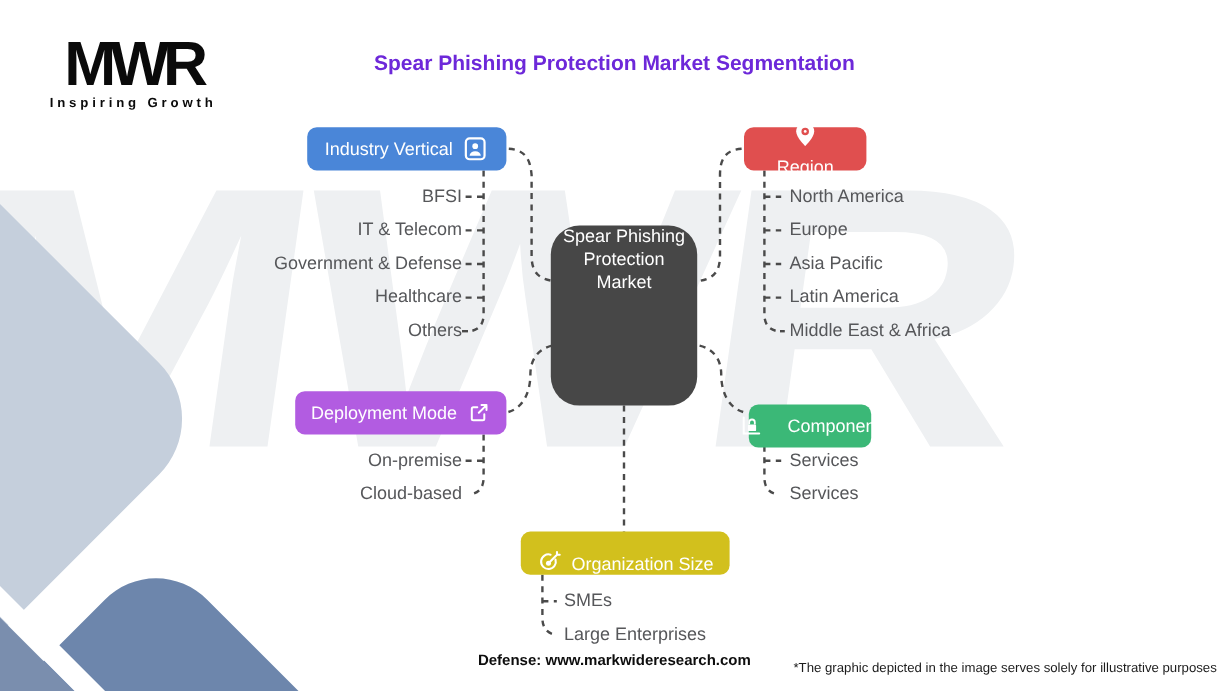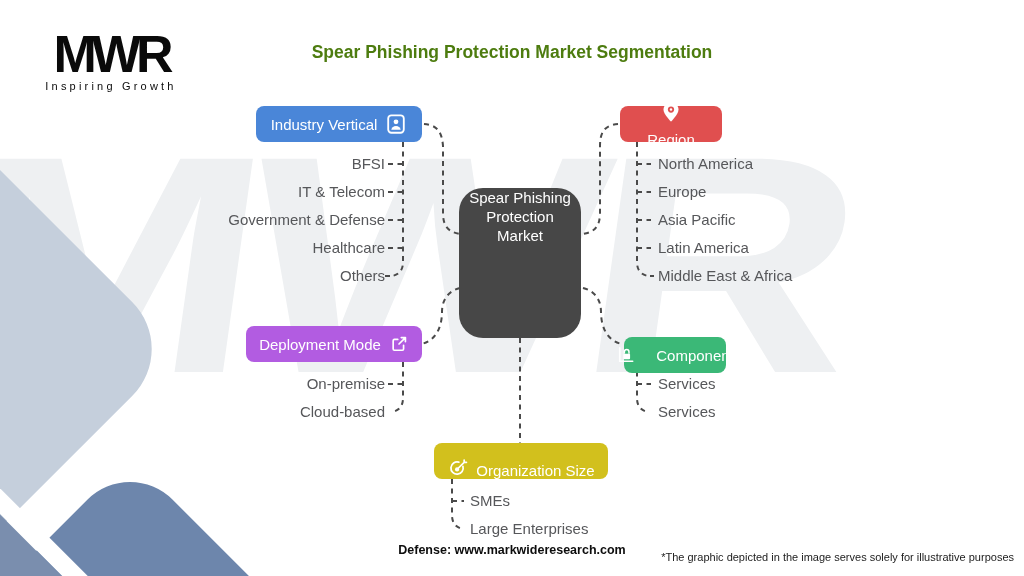--- a/index.html
+++ b/index.html
@@ -19,24 +19,24 @@
   .shape-slate{left:-75px;top:542px;width:410px;height:410px;border-radius:60px;background:#6d86ac;transform:rotate(45deg);}
   .shape-stripe{left:-110px;top:532px;width:300px;height:18px;background:#ffffff;transform:rotate(45deg);}
   .shape-corner{left:-140px;top:516px;width:200px;height:200px;border-radius:34px;background:#7a8eae;transform:rotate(45deg);}
   
   #connectors{position:absolute;left:0;top:0;z-index:1;}
   #connectors path{fill:none;stroke:#4a4a4a;stroke-width:2;stroke-dasharray:5 4.5;}
   
   .logo{position:absolute;left:28px;top:30px;width:166px;text-align:center;z-index:2;color:#0a0a0a;}
   .logo-acronym{font-size:52px;font-weight:900;letter-spacing:-5px;line-height:0.95;}
   .logo-name{font-size:16.5px;font-weight:800;letter-spacing:0.2px;margin-top:2px;}
-  .logo-tagline{font-size:11px;font-weight:400;letter-spacing:3.2px;margin-top:1px;}
+  .logo-tagline{font-size:11px;font-weight:700;letter-spacing:3.2px;margin-top:1px;}
   
   .page-title{position:absolute;left:0;top:42px;width:100%;text-align:center;z-index:2;
-    font-size:17.5px;font-weight:bold;color:#4d7c0f;}
+    font-size:17.5px;font-weight:bold;color:#6d28d9;}
   .source-line{position:absolute;left:0;top:543px;width:100%;text-align:center;z-index:2;
     font-size:12.5px;font-weight:bold;color:#0d0d0d;}
   .footnote{position:absolute;right:10px;top:551px;z-index:2;font-size:11px;color:#1c1c1c;}
   
   .center-node{
     position:absolute;left:459px;top:188px;width:122px;height:150px;z-index:2;
     background:#474747;border-radius:24px;display:flex;align-items:flex-start;justify-content:center;
   }
   .center-node .center-label{width:102px;text-align:center;color:#ffffff;font-size:15px;line-height:19px;}
   

